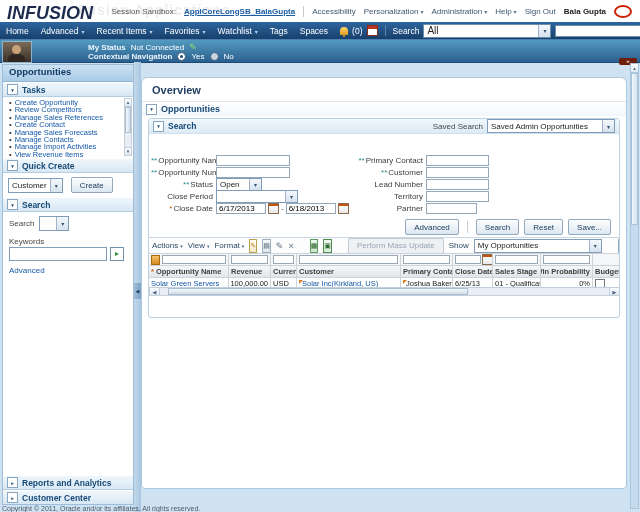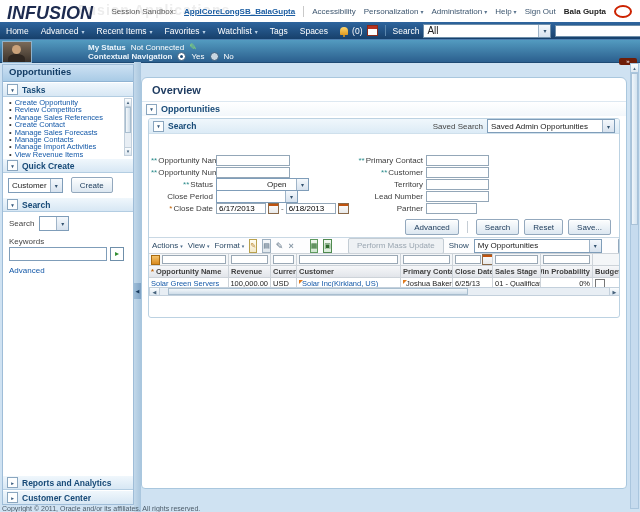--- a/index.html
+++ b/index.html
@@ -353,21 +353,21 @@
         </div>
         <div class="fr">
           <span class="fl"><span class="mk2">**</span><span>Opportunity Number</span></span>
           <span class="fc">
               <input class="tin w68" value="" style="">
             </span>
         </div>
         <div class="fr">
           <span class="fl"><span class="mk2">**</span><span>Status</span></span>
           <span class="fc">
-            <span class="ssel" style="height:11px;padding-left:47px;">
+            <span class="ssel" style="height:11px;">
               <span class="ssel-v" style="width:26px;">Open</span>
               <span class="selbtn"></span>
             </span>
           </span>
         </div>
         <div class="fr">
           <span class="fl"><span>Close Period</span></span>
           <span class="fc">
             <span class="ssel" style="height:11px;">
               <span class="ssel-v" style="width:62px;"></span>
@@ -394,27 +394,27 @@
               <input class="tin w57" value="" style="">
             </span>
         </div>
         <div class="fr">
           <span class="fl"><span class="mk2">**</span><span>Customer</span></span>
           <span class="fc">
               <input class="tin w57" value="" style="">
             </span>
         </div>
         <div class="fr">
+          <span class="fl"><span>Lead Number</span></span>
+          <span class="fc">
+              <input class="tin w57" value="" style="">
+            </span>
+        </div>
+        <div class="fr">
           <span class="fl"><span>Territory</span></span>
-          <span class="fc">
-              <input class="tin w57" value="" style="">
-            </span>
-        </div>
-        <div class="fr">
-          <span class="fl"><span>Lead Number</span></span>
           <span class="fc">
               <input class="tin w57" value="" style="">
             </span>
         </div>
         <div class="fr">
           <span class="fl"><span>Partner</span></span>
           <span class="fc">
               <input class="tin w45" value="" style="">
             </span>
         </div>

